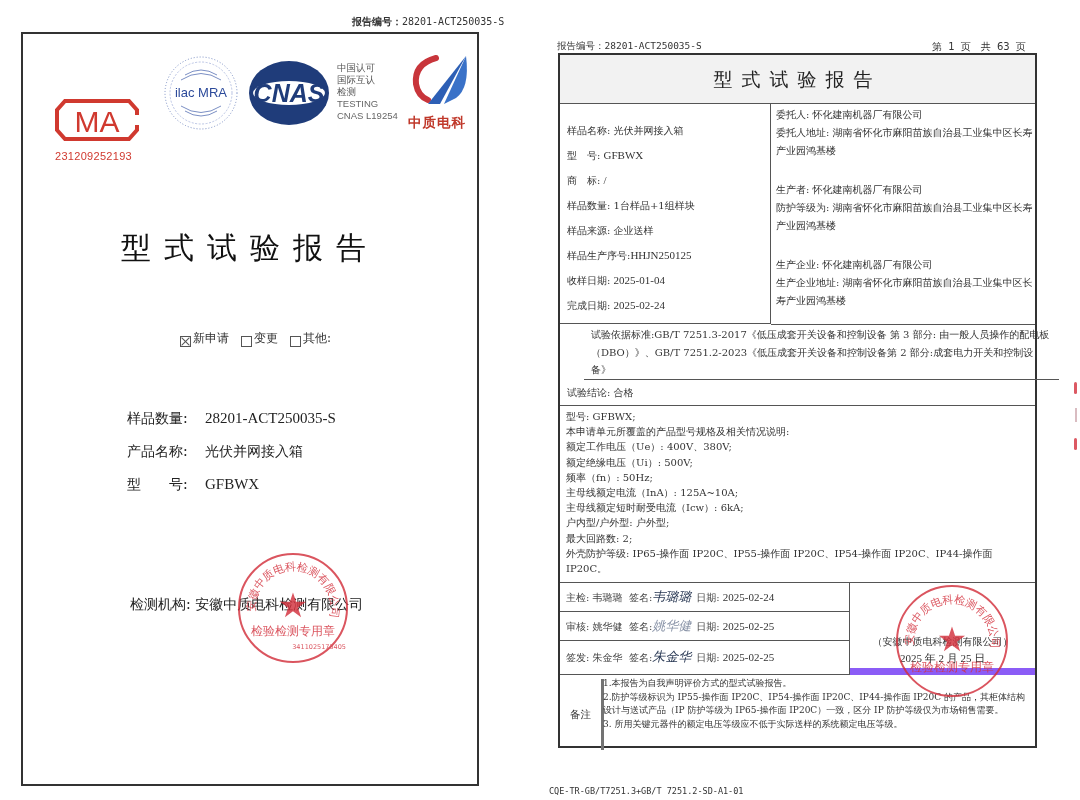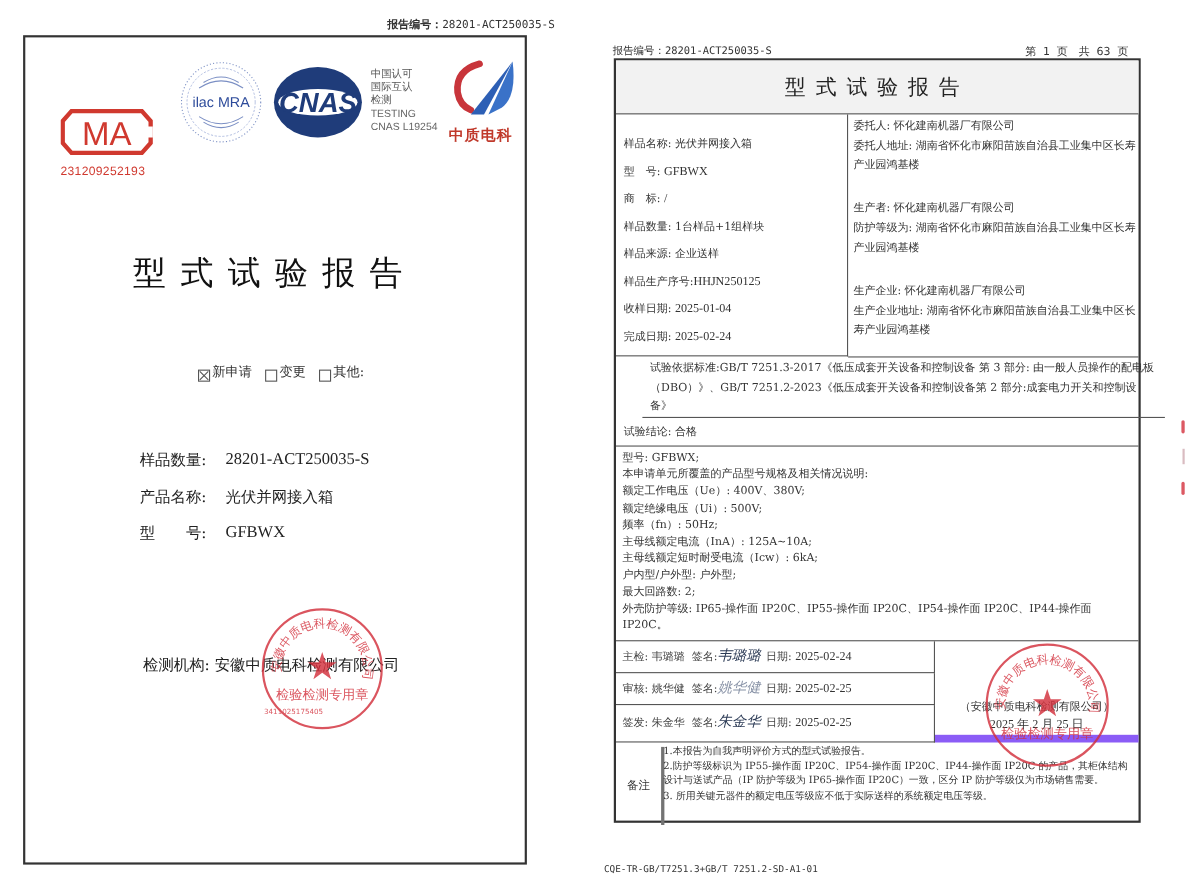--- a/index.html
+++ b/index.html
@@ -32,21 +32,21 @@
 
   .cover-field { left:127px; font-size:14px; color:#222; display:flex; }
   .cover-field .k { width:78px; letter-spacing:0; }
   .cover-field .v { font-family:"Liberation Serif", serif; font-size:15px; }
   .cover-field .v.cn { font-family:"DejaVu Serif", serif; font-size:14px; }
   .cover-org { left:130px; top:596px; font-size:14px; color:#222; }
 
   .seal { border-radius:50%; border:2.5px solid #d3303c; box-sizing:border-box; opacity:0.82; }
   .seal-star { position:absolute; color:#d3303c; text-align:center; }
   .seal-bottom { position:absolute; color:#d3303c; font-size:12px; width:100%; text-align:center; }
-  .seal-num { position:absolute; color:#d3303c; font-size:6.5px; width:100%; text-align:left; font-family:"DejaVu Sans", sans-serif; }
+  .seal-num { position:absolute; color:#d3303c; font-size:6.5px; width:100%; text-align:right; font-family:"DejaVu Sans", sans-serif; }
 
   
   .rp-num { left:557px; top:40px; font-size:9.5px; color:#333; font-family:"DejaVu Sans Mono", monospace; }
   .rp-num .lbl { font-family:"DejaVu Sans", sans-serif; }
   .rp-page { left:932px; top:40px; font-size:10px; color:#333; font-family:"DejaVu Sans", sans-serif; word-spacing:3px; }
   .rp { left:558px; top:53px; width:479px; height:695px; border:2px solid #333; box-sizing:border-box; }
   .row { position:absolute; left:0; width:100%; border-bottom:1px solid #555; box-sizing:border-box; }
   .rp-title { top:0; height:49px; background:#f2f2f2; text-align:center; font-size:19px; letter-spacing:9px; line-height:49px; color:#222; }
   .info-left { left:0; top:49px; width:211px; height:220px; border-right:1px solid #555; box-sizing:border-box; }
   .info-right { left:211px; top:49px; width:264px; height:220px; }

